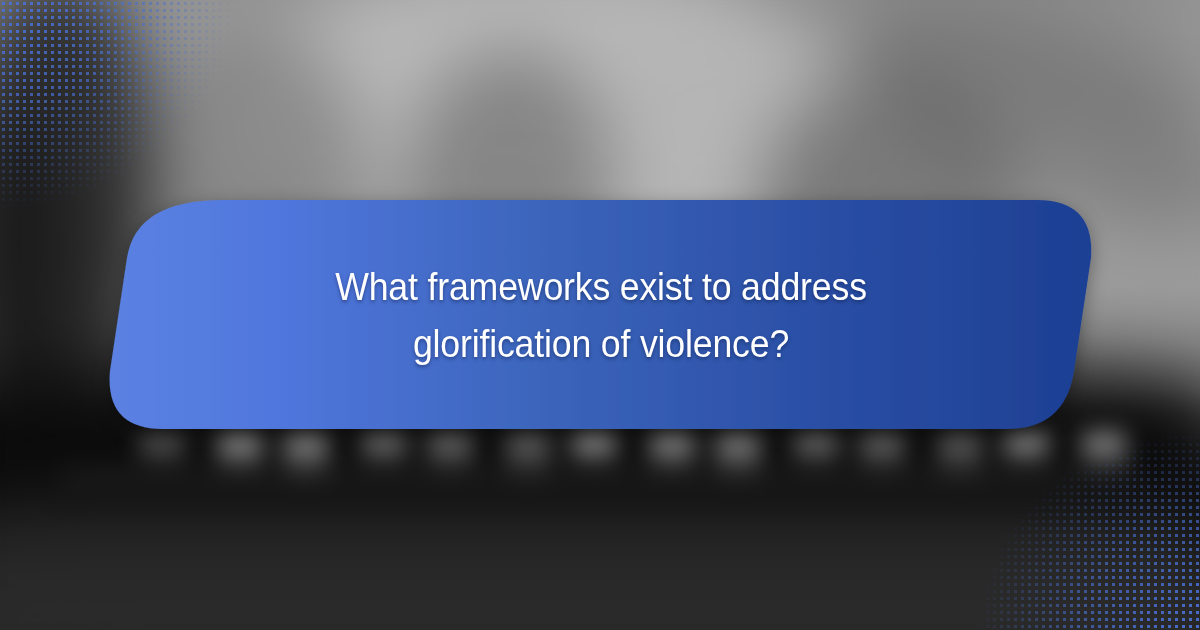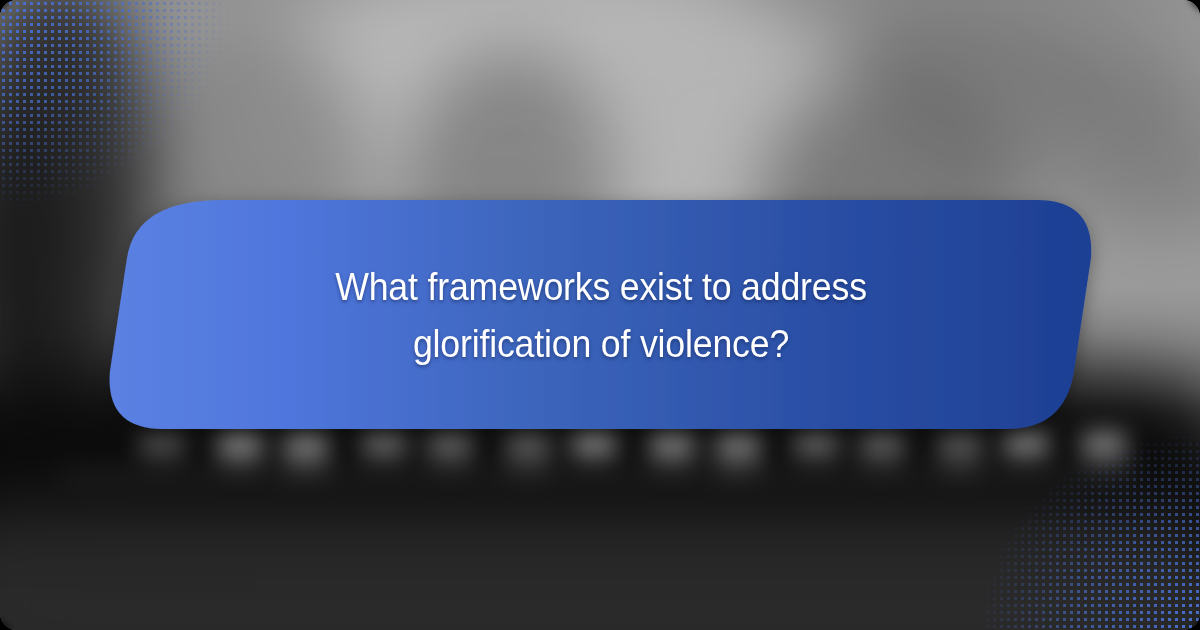--- a/index.html
+++ b/index.html
@@ -7,21 +7,20 @@
     padding: 0;
     background: #000;
   }
   #stage {
     position: relative;
     width: 1200px;
     height: 630px;
     overflow: hidden;
     font-family: "Liberation Sans", "DejaVu Sans", sans-serif;
     background: #6e6e6e;
-    border-radius: 17px;
   }
 
   
   .bg-layer {
     position: absolute;
     inset: -60px;
     pointer-events: none;
   }
 
   

